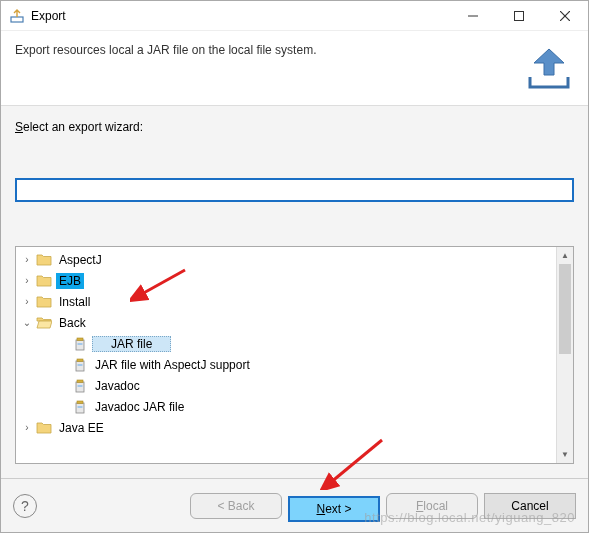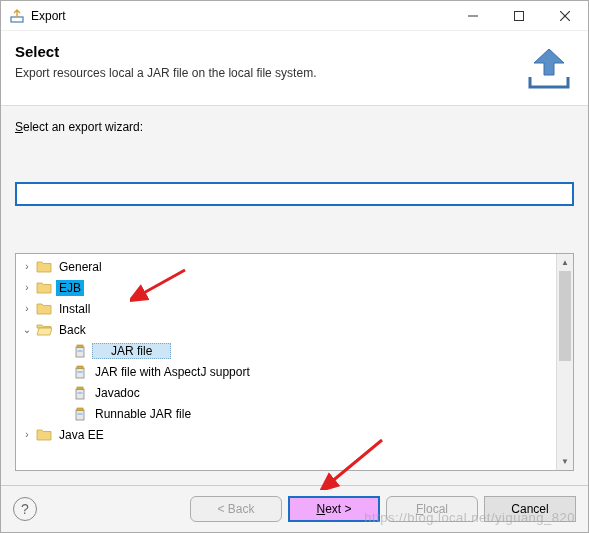--- a/index.html
+++ b/index.html
@@ -29,21 +29,21 @@
     .expander { width: 14px; height: 14px; display: flex; align-items: center; justify-content: center; color: #666; font-size: 10px; }
     .folder-icon, .leaf-icon { width: 16px; height: 16px; margin: 0 4px 0 2px; }
     .tree-label { font-size: 12px; padding: 1px 3px; }
     .tree-item.selected .tree-label { background: #cde6f7; border: 1px dotted #7aa7c7; padding: 0 18px; }
     .tree-item.highlighted .tree-label { background: #0ea5e9; }
     .footer-divider { border-top: 1px solid #ccc; margin-top: auto; }
     .buttonbar { background: #f4f4f4; padding: 10px 12px; display: flex; align-items: center; gap: 6px; }
     .help { width: 24px; height: 24px; border: 1px solid #888; border-radius: 50%; display: flex; align-items: center; justify-content: center; color: #666; font-size: 14px; margin-right: auto; }
     .btn { min-width: 92px; height: 26px; border: 1px solid #adadad; background: #e1e1e1; font-size: 12px; padding: 0 8px; cursor: default; }
     .btn:disabled { color: #a0a0a0; background: #efefef; border-radius: 6px; }
-    .btn.primary { border: 2px solid #1a6fc4; background: #f0abfc; }
+    .btn.primary { border: 2px solid #1a6fc4; background: #7dd3fc; margin-top: 7px; }
     .btn .ul { text-decoration: underline; }
     .arrow-annotation { position: absolute; pointer-events: none; }
     .watermark { position: absolute; bottom: 8px; right: 14px; font-size: 13px; color: rgba(160,160,160,0.6); letter-spacing: 0.5px; pointer-events: none; }
   </style>
 </head>
 <body>
 
 <div class="window">
   <div class="titlebar">
     <span class="icon">
@@ -66,21 +66,20 @@
     <div class="win-btn">
         <svg width="10" height="10">
           <line x1="0" y1="0" x2="10" y2="10" stroke="#333" stroke-width="1.2"></line>
           <line x1="10" y1="0" x2="0" y2="10" stroke="#333" stroke-width="1.2"></line>
         </svg>
       </div>
   </div>
 
   <div class="header">
     <div class="header-text">
-      <div class="header-title">Select</div>
       <div class="header-desc">Export resources local a JAR file on the local file system.</div>
     </div>
     <span class="header-icon">
       <svg viewBox="0 0 50 50" width="50" height="50">
           <path d="M6 34 L6 44 L44 44 L44 34" fill="none" stroke="#3a6fa8" stroke-width="3"></path>
           <path d="M25 6 L40 20 L30 20 L30 32 L20 32 L20 20 L10 20 Z" fill="#5a8fc8" stroke="#3a6fa8" stroke-width="1"></path>
         </svg>
     </span>
   </div>
 
@@ -88,21 +87,21 @@
     <div class="field-label"><span class="ul">S</span><span>elect an export wizard:</span></div>
     <input class="search-input" type="text" value="" style="">
 
     <div class="tree-container">
       <div class="tree" id="tree">
           <div class="tree-item indent-1">
             <span class="expander">›</span>
             <span class="folder-icon"><svg viewBox="0 0 16 16" width="16" height="16">
                 <path d="M1 3 L6 3 L7.5 4.5 L15 4.5 L15 13 L1 13 Z" fill="#f4d47c" stroke="#c9a84a" stroke-width="0.8"></path>
               </svg></span>
-            <span class="tree-label">General</span>
+            <span class="tree-label">AspectJ</span>
           </div>
           <div class="tree-item indent-1 highlighted">
             <span class="expander">›</span>
             <span class="folder-icon"><svg viewBox="0 0 16 16" width="16" height="16">
                 <path d="M1 3 L6 3 L7.5 4.5 L15 4.5 L15 13 L1 13 Z" fill="#f4d47c" stroke="#c9a84a" stroke-width="0.8"></path>
               </svg></span>
             <span class="tree-label">EJB</span>
           </div>
           <div class="tree-item indent-1">
             <span class="expander">›</span>
@@ -146,21 +145,21 @@
               </svg></span>
             <span class="tree-label">Javadoc</span>
           </div>
           <div class="tree-item indent-2">
             <span class="expander"></span>
             <span class="leaf-icon"><svg viewBox="0 0 16 16" width="16" height="16">
                 <rect x="4" y="4" width="8" height="10" fill="#e8e8e8" stroke="#888" stroke-width="0.8"></rect>
                 <rect x="5" y="2" width="6" height="2.5" fill="#d4b040" stroke="#a88820" stroke-width="0.6"></rect>
                 <rect x="5.5" y="7" width="5" height="2" fill="#a4c8ea"></rect>
               </svg></span>
-            <span class="tree-label">Runnable JAR file</span>
+            <span class="tree-label">Javadoc JAR file</span>
           </div>
           <div class="tree-item indent-1">
             <span class="expander">›</span>
             <span class="folder-icon"><svg viewBox="0 0 16 16" width="16" height="16">
                 <path d="M1 3 L6 3 L7.5 4.5 L15 4.5 L15 13 L1 13 Z" fill="#f4d47c" stroke="#c9a84a" stroke-width="0.8"></path>
               </svg></span>
             <span class="tree-label">Java EE</span>
           </div>
         </div>
       <div class="scrollbar">

